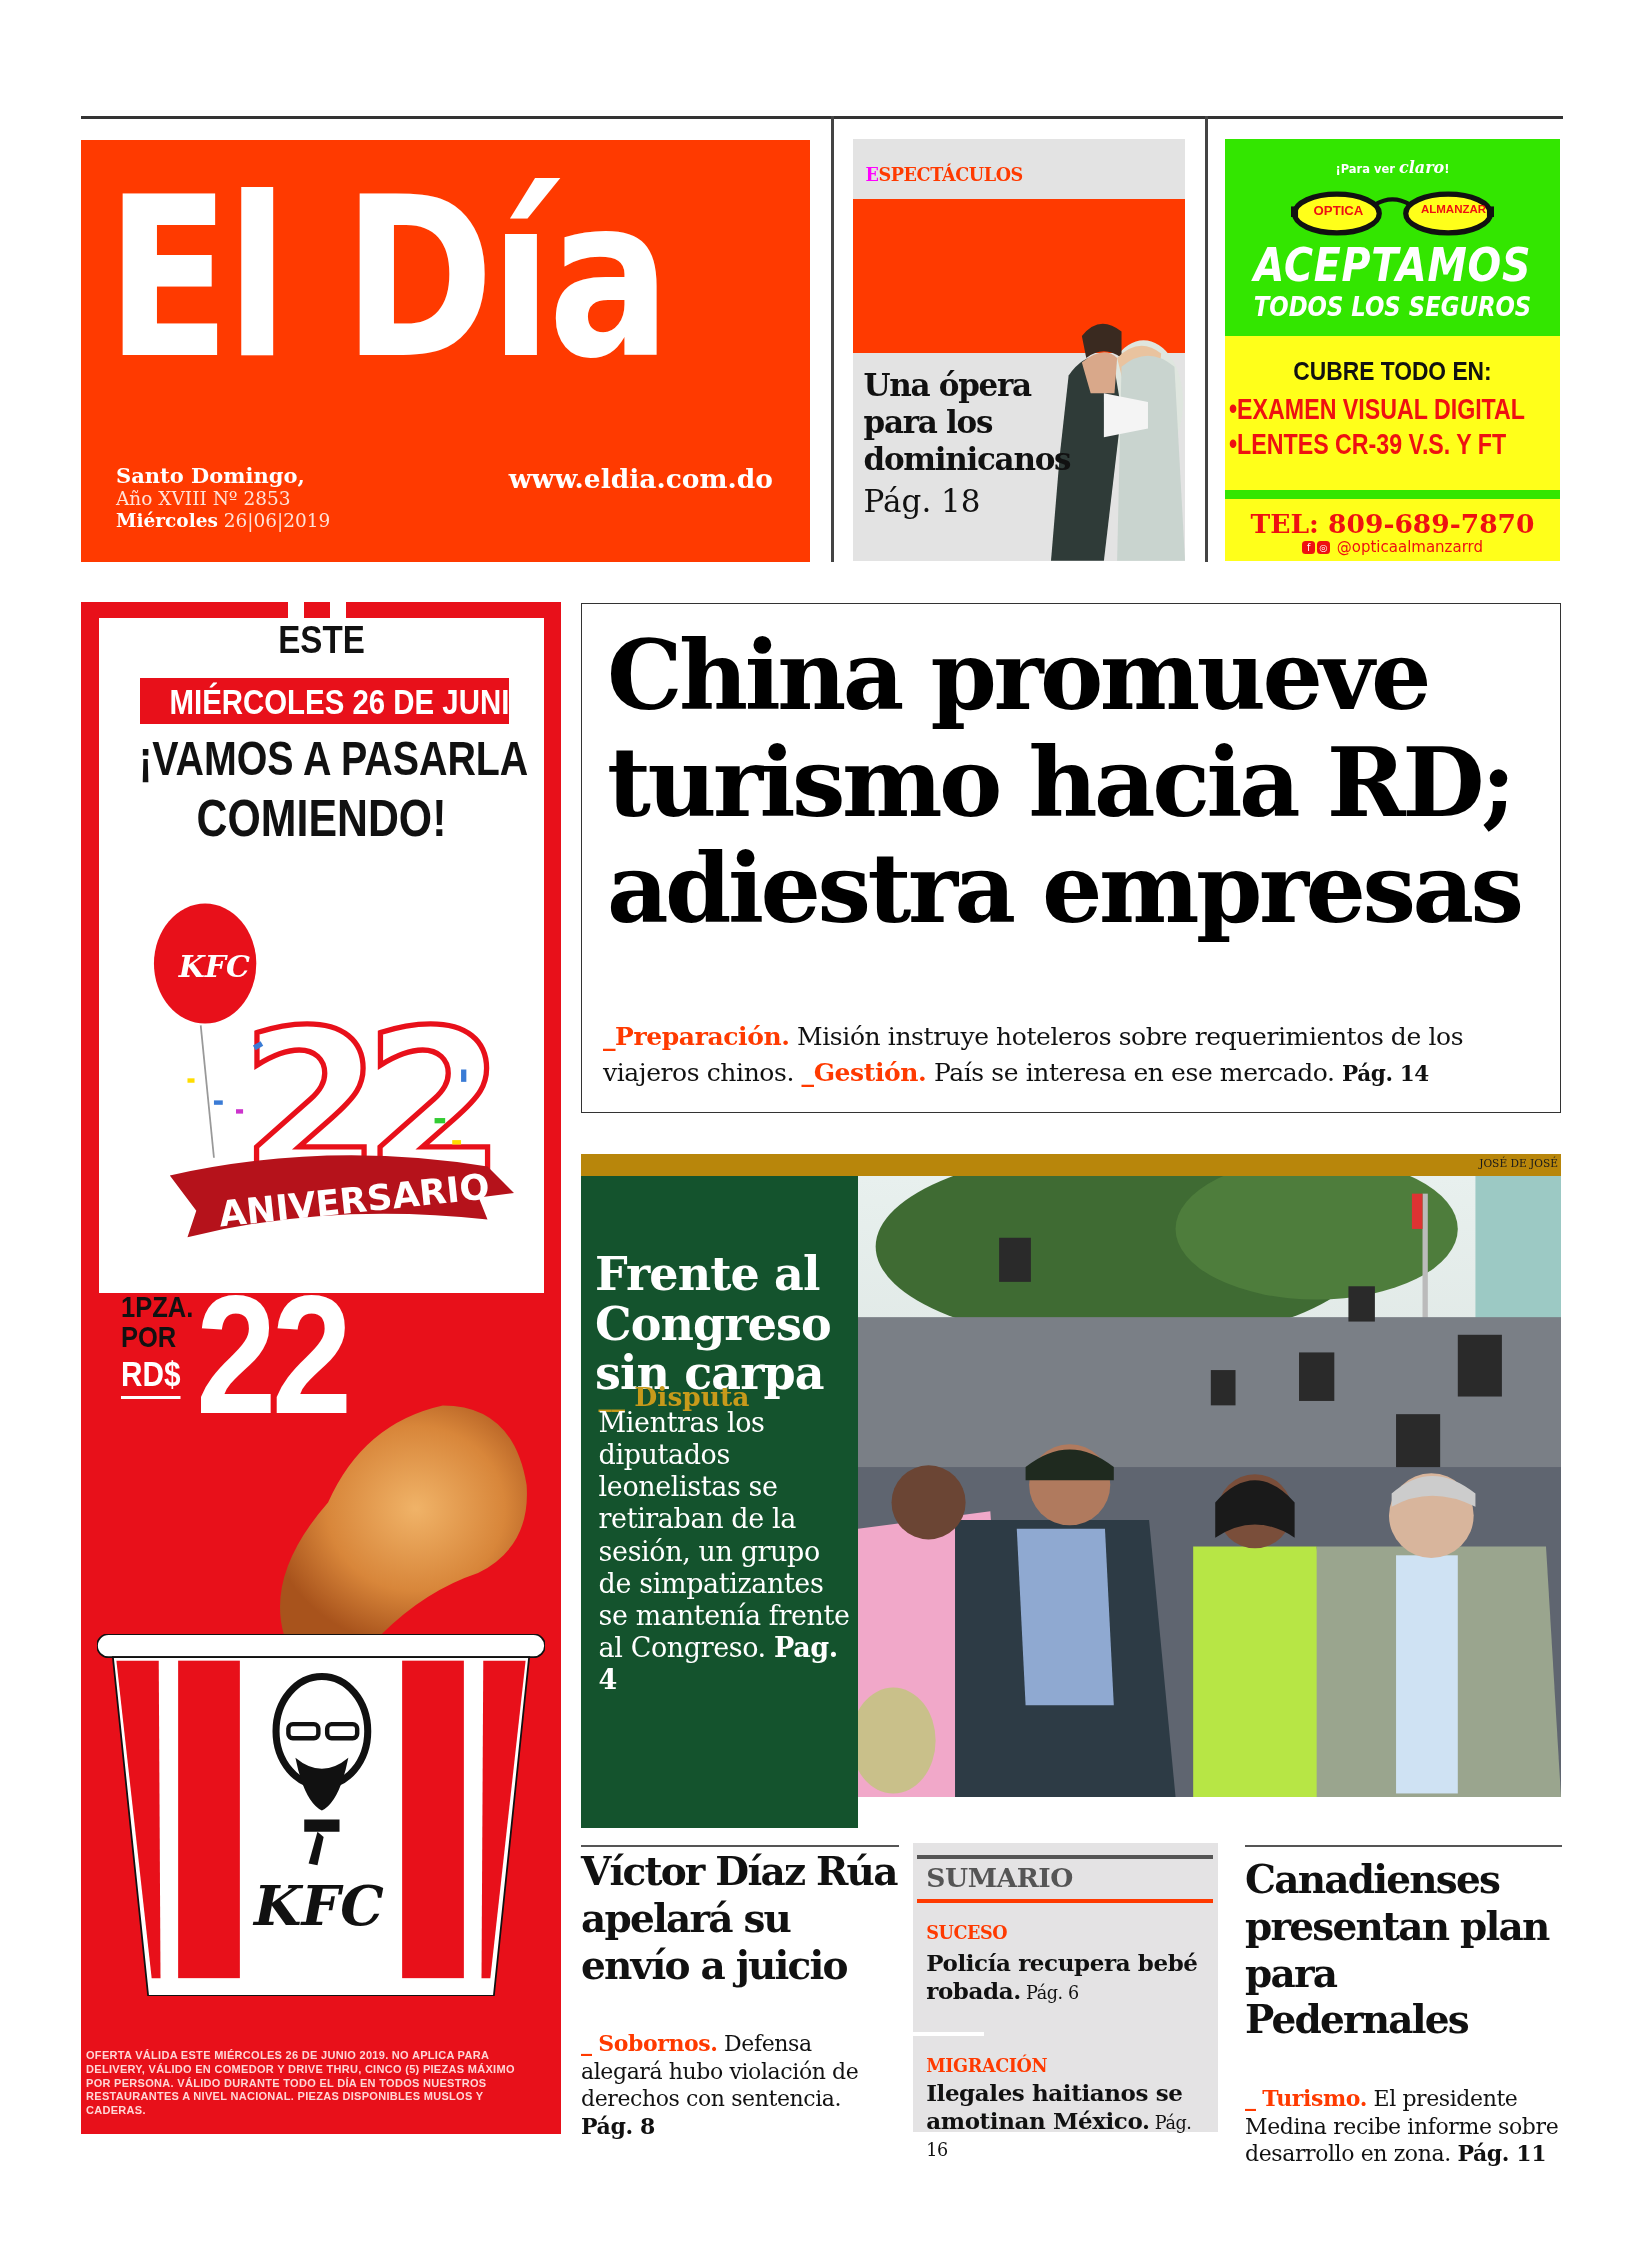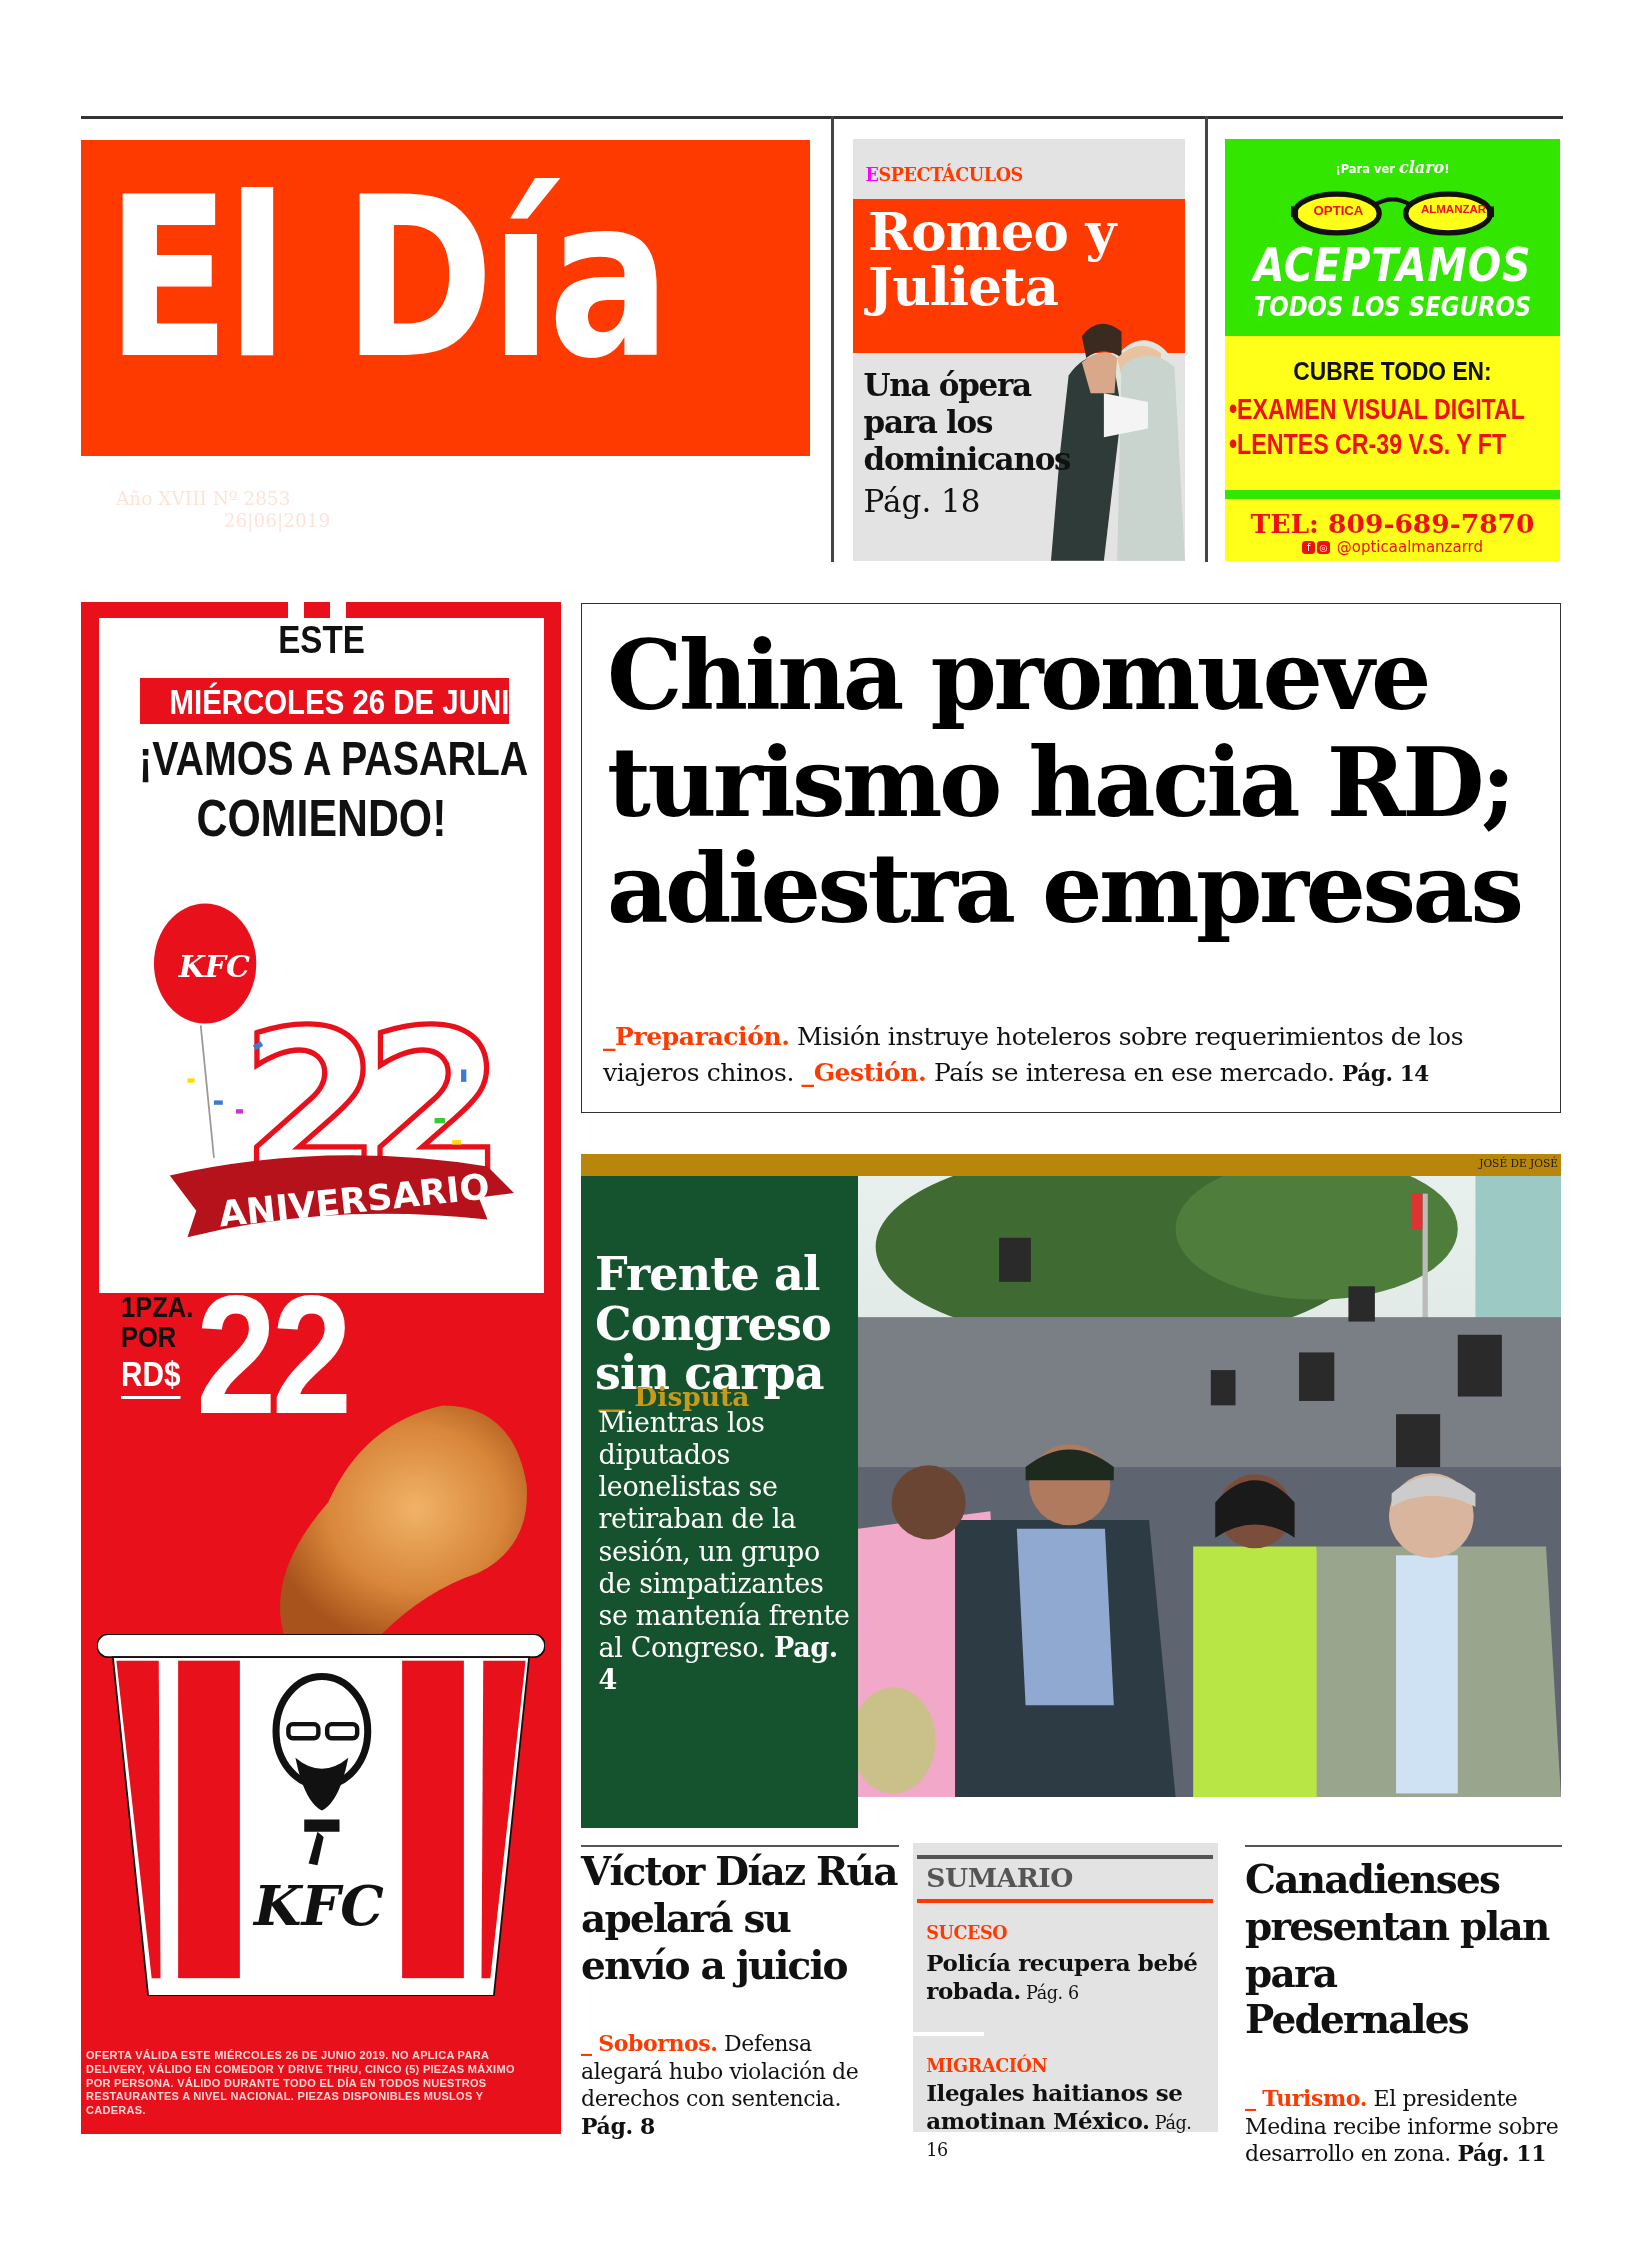--- a/index.html
+++ b/index.html
@@ -6,21 +6,21 @@
   html, body { width: 1652px; height: 2258px; background: #ffffff; overflow: hidden; }
   body { position: relative; font-family: "DejaVu Serif", serif; color: #111; }
 
   .abs { position: absolute; }
 
   
   .top-rule { left: 81px; top: 116px; width: 1482px; height: 2.6px; background: #333; }
   .vdiv { top: 116px; width: 2.6px; height: 446px; background: #444; }
 
   
-  .masthead { left: 81px; top: 140px; width: 729px; height: 316px; background: #ff3a00; color: #fff; }
+  .masthead { left: 81px; top: 140px; width: 729px; height: 422px; background: #ff3a00; color: #fff; }
   .logo {
     position: absolute; left: 25px; top: 26.5px;
     font-family: "DejaVu Sans", sans-serif; font-weight: bold;
     font-size: 222px; letter-spacing: -5.3px; line-height: 1;
     transform: scaleX(0.82); transform-origin: left top; color: #fff;
   }
   .mast-meta { position: absolute; left: 35px; top: 323px; font-family: "DejaVu Serif", serif; line-height: 1.2; }
   .mast-city { font-weight: bold; font-size: 21px; }
   .mast-year { font-size: 18.5px; color: #ffe3d8; }
   .mast-date { font-size: 18.5px; color: #ffe3d8; }
@@ -114,21 +114,20 @@
     <div class="mast-city">Santo Domingo,</div>
     <div class="mast-year">Año XVIII Nº 2853</div>
     <div class="mast-date"><b>Miércoles</b> <span>26|06|2019</span></div>
   </div>
   <div class="mast-url">www.eldia.com.do</div>
 </div>
 
 <div class="abs teaser">
   <div class="teaser-kicker"><span class="e">E</span><span>SPECTÁCULOS</span></div>
   <div class="teaser-band"></div>
-  <div class="teaser-title" style="width:309px">Romeo y Julieta</div>
   <svg class="opera-photo" viewBox="0 0 152 300">
     <ellipse cx="105" cy="120" rx="45" ry="70" fill="#dfe6df"></ellipse>
     <path d="M20 90 Q40 60 70 70 L80 130 L60 300 L0 300 L10 180 Z" fill="#2f3b38"></path>
     <path d="M35 75 Q60 55 75 70 L72 110 L45 110 Z" fill="#d9a88a"></path>
     <path d="M35 45 Q55 20 80 40 L80 70 Q60 55 40 70 Z" fill="#3a2a20"></path>
     <path d="M75 70 Q100 45 125 65 L120 110 L85 110 Z" fill="#e9c39f"></path>
     <path d="M80 80 Q110 55 140 80 L152 300 L75 300 Z" fill="#c9d4cf"></path>
     <path d="M60 110 L110 120 L110 150 L60 160 Z" fill="#f4f4f4"></path>
   </svg>
   <div class="teaser-sub" style="width:203px">Una ópera para los dominicanos</div>

